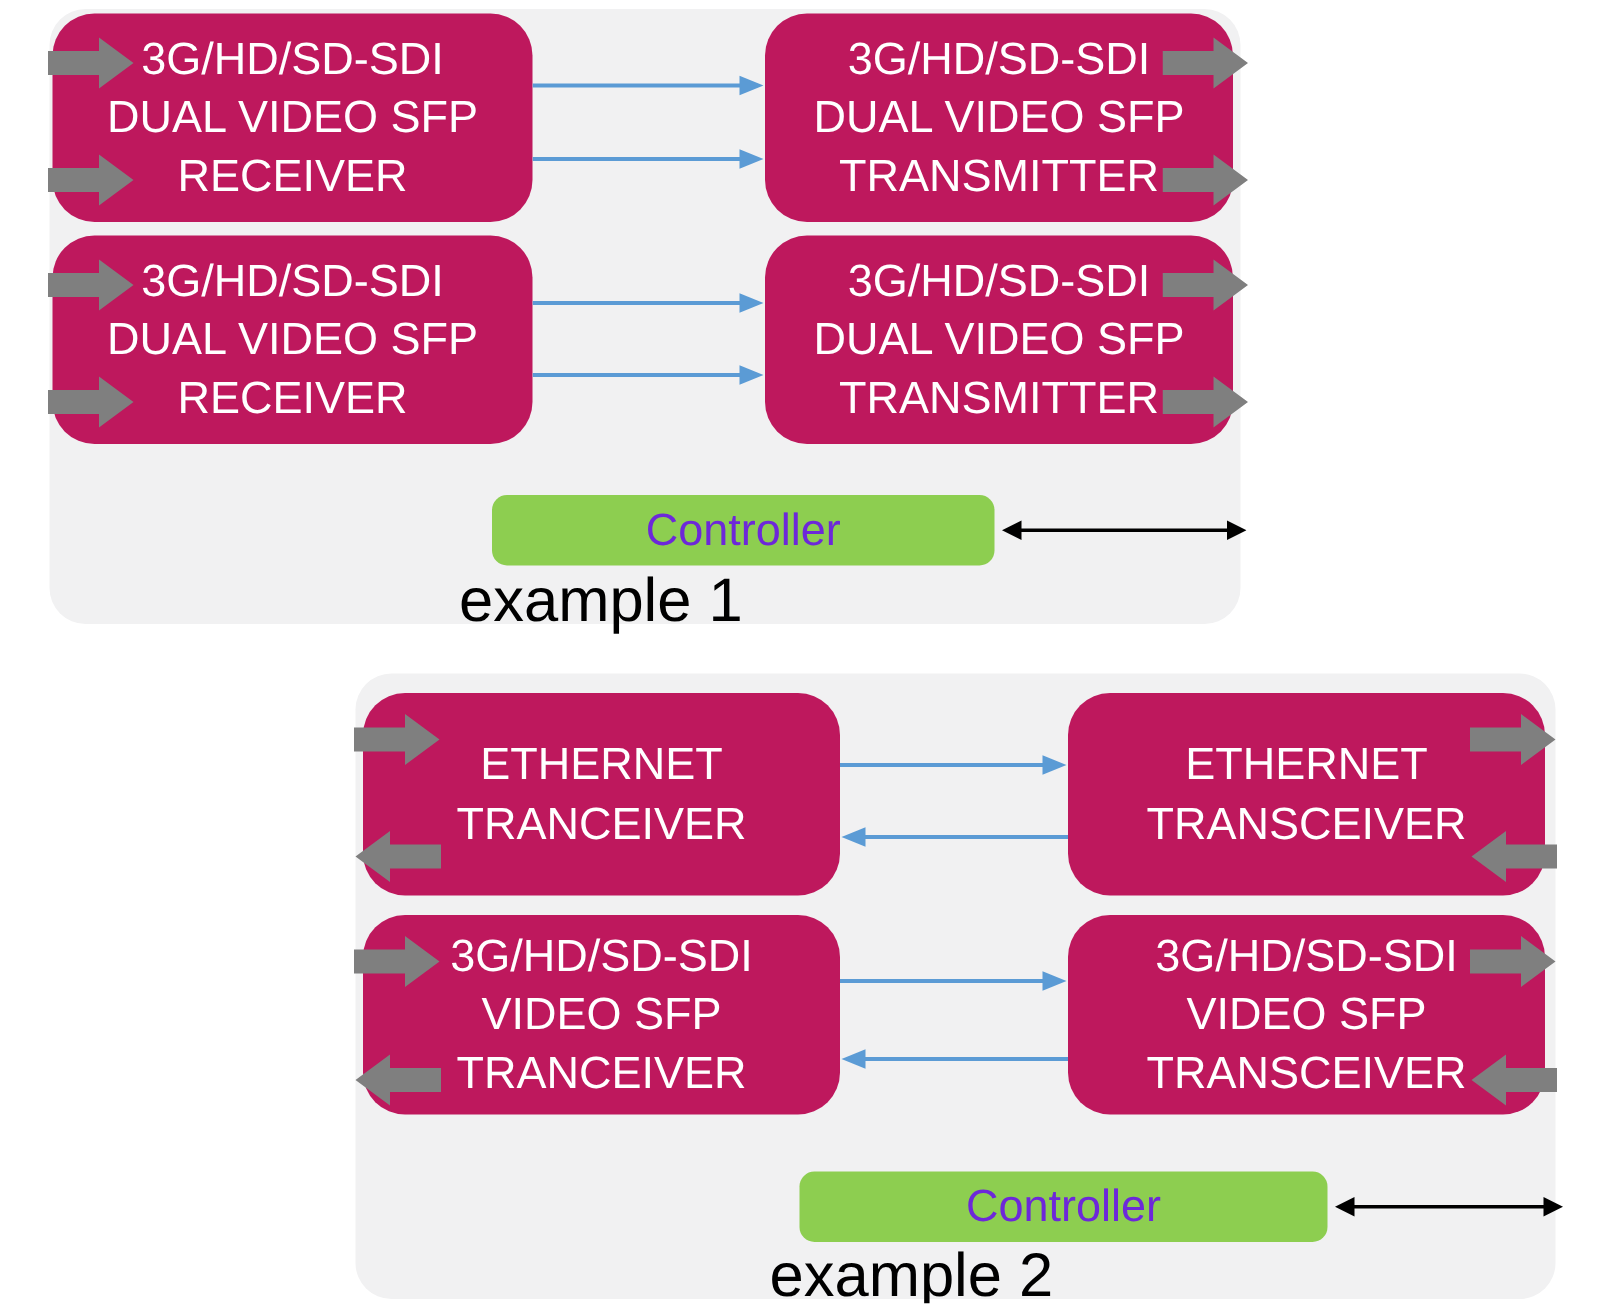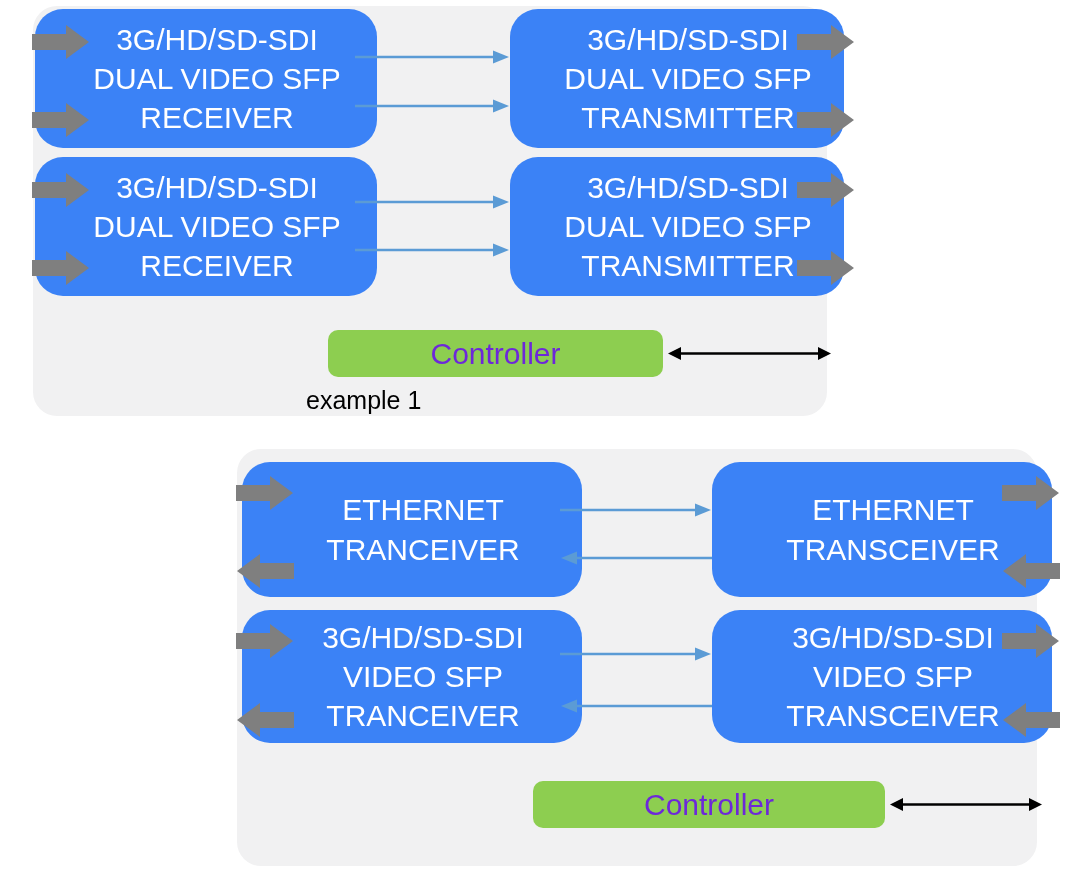--- a/index.html
+++ b/index.html
@@ -4,33 +4,33 @@
 <style>
   html,body{margin:0;padding:0;background:#ffffff;}
   .canvas{
     position:relative;width:1065px;height:869px;overflow:hidden;
     font-family:"Liberation Sans", sans-serif;background:#ffffff;
   }
   .panel{
     position:absolute;background:#f1f1f2;border-radius:24px;
   }
   .block{
-    position:absolute;background:#3b82f6;border-radius:28px;
+    position:absolute;background:#be185d;border-radius:28px;
     display:flex;flex-direction:column;align-items:center;justify-content:center;
-    color:#ffffff;text-align:center;padding-left:22px;
+    color:#ffffff;text-align:center;
   }
   .block .line{font-size:30px;line-height:39px;white-space:nowrap;}
   .block2 .line{line-height:40px;}
   .controller{
     position:absolute;background:#8dce50;border-radius:10px;
     display:flex;align-items:center;justify-content:center;
     color:#6d28d9;font-size:30px;
   }
   .ex-label{
-    position:absolute;color:#000000;font-size:25px;line-height:38px;white-space:nowrap;
+    position:absolute;color:#000000;font-size:41px;line-height:38px;white-space:nowrap;
   }
   .abs{position:absolute;}
   svg{display:block;}
 </style>
 </head>
 <body>
 
 <div class="canvas">
 
   <div class="panel" style="left:33px;top:6px;width:794px;height:410px;"></div>
@@ -178,14 +178,15 @@
 
   <div class="controller" style="left:533px;top:781px;width:352px;height:47px;">
     <span>Controller</span>
   </div>
   <svg class="abs" style="left:890px;top:797px;" width="152" height="15" viewBox="0 0 152 15">
     <line x1="10" y1="7.5" x2="142" y2="7.5" stroke="#000000" stroke-width="2.4"></line>
     <polygon points="13,1 0,7.5 13,14" fill="#000000"></polygon>
     <polygon points="139,1 152,7.5 139,14" fill="#000000"></polygon>
     </svg>
 
+  <div class="ex-label" style="left:513px;top:831px;">example 2</div>
 
 </div>
 
 </body></html>

